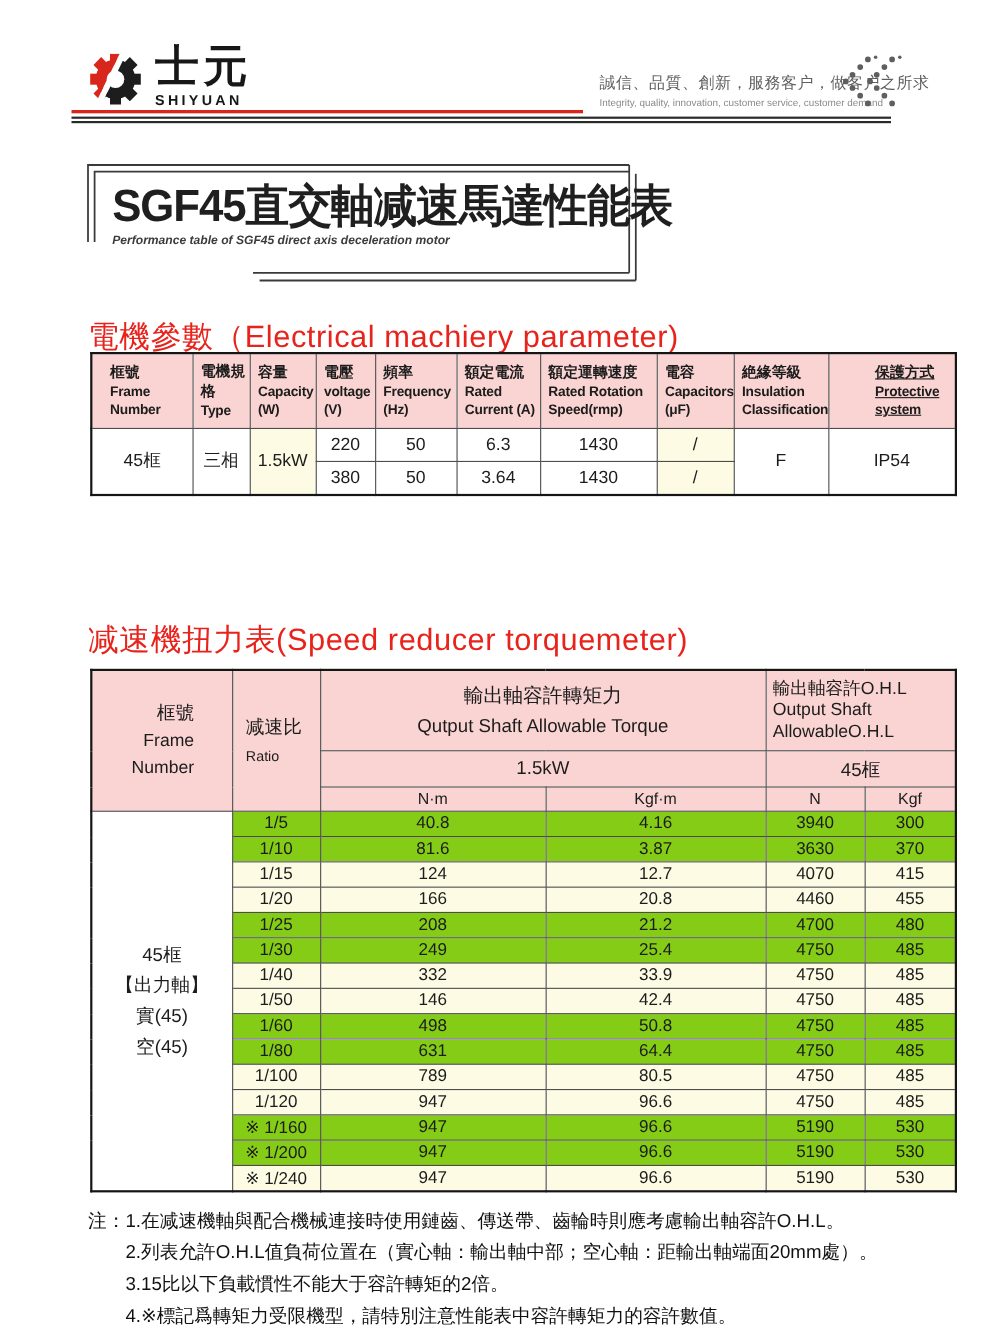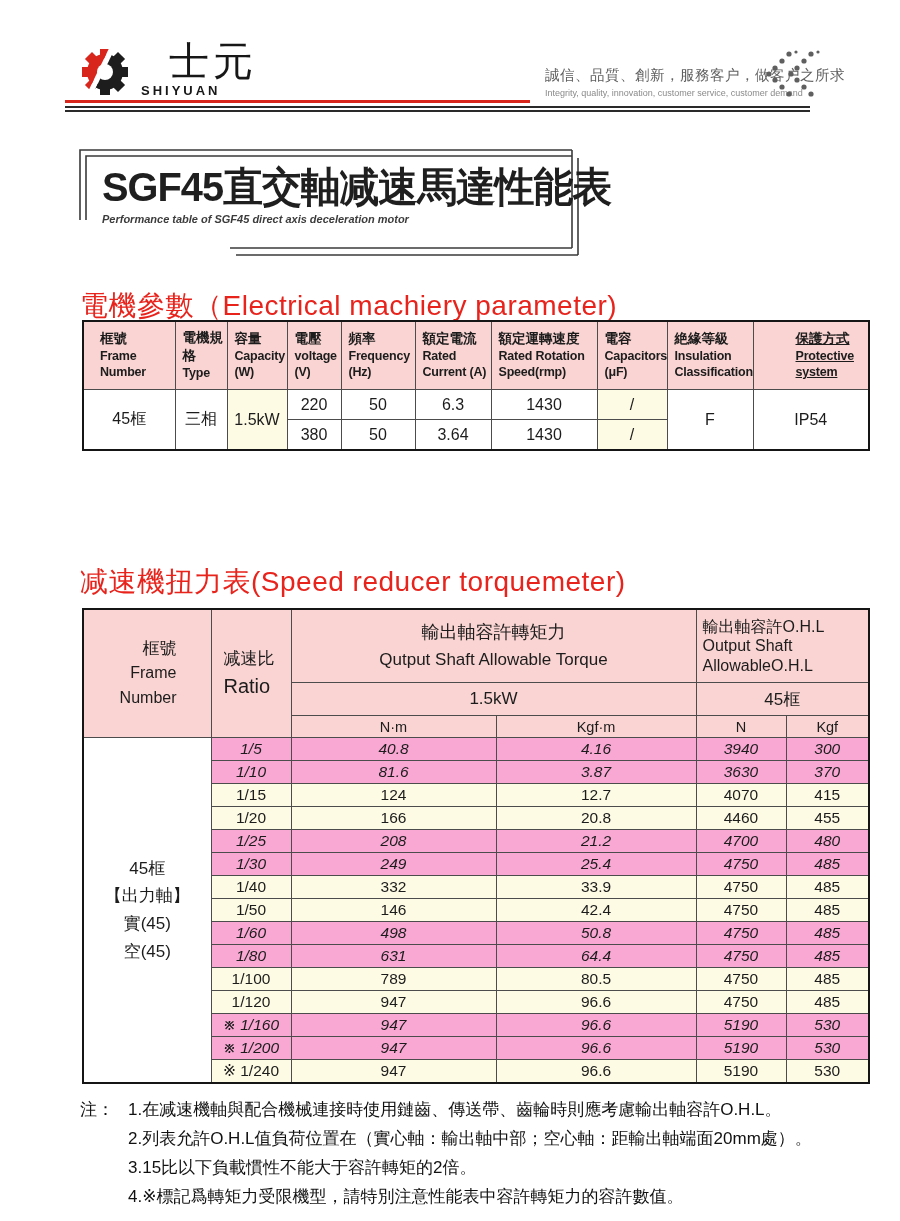--- a/index.html
+++ b/index.html
@@ -2,21 +2,21 @@
 <html><head>
 <meta charset="utf-8">
 <style>
   html,body{margin:0;padding:0;background:#fff;}
   .page{position:relative;width:900px;height:1221px;background:#ffffff;overflow:hidden;
         font-family:"Liberation Sans","DejaVu Sans",sans-serif;color:#1c1c1c;}
 
   
   .brand{position:absolute;left:74px;top:40px;display:flex;align-items:flex-start;}
   .brand-text{margin-left:5px;}
-  .brand-cn{font-size:40px;font-weight:normal;letter-spacing:4px;line-height:42px;color:#171717;margin-left:28px;}
+  .brand-cn{font-size:40px;font-weight:bold;letter-spacing:4px;line-height:42px;color:#171717;}
   .brand-en{font-size:13px;font-weight:bold;letter-spacing:3px;color:#171717;margin-top:1px;}
   .slogan{position:absolute;left:545px;top:66px;width:218px;}
   .slogan-cn{font-size:14.5px;color:#5f5f5f;letter-spacing:0.5px;white-space:nowrap;}
   .slogan-en{font-size:9px;color:#8a8a8a;margin-top:3px;white-space:nowrap;}
   .chevrons{position:absolute;left:765px;top:50px;}
   .rule-red{position:absolute;left:65px;top:100px;width:465px;height:3px;background:#d9261d;}
   .rule-dark1{position:absolute;left:65px;top:106px;width:745px;height:2px;background:#2a2a2a;}
   .rule-dark2{position:absolute;left:65px;top:110px;width:745px;height:1.5px;background:#2a2a2a;}
 
   
@@ -30,53 +30,53 @@
   
   .sec-head{position:absolute;left:80px;color:#e8231c;font-size:28px;letter-spacing:0.5px;white-space:nowrap;}
   .sec-electrical{top:287px;}
   .sec-torque{top:563px;}
 
   
   table{border-collapse:collapse;table-layout:fixed;position:absolute;background:#fff;}
   th,td{border:1px solid #4c4c4c;overflow:hidden;}
   .t1,.t2{border:2px solid #151515;}
   .cream{background:#fdfbe4;}
-  .tone-blue{background:#f9a8d4;font-style:italic;}
+  .tone-blue{background:#84cc16;}
   .tone-cream{background:#fdfbe4;}
 
   
   .t1{left:82px;top:320px;width:786px;}
   .t1 th{background:#f9d4d2;font-weight:bold;text-align:left;vertical-align:middle;
          height:63px;padding:2px 2px 2px 7px;line-height:1.32;}
   .t1 th .cn{display:block;font-size:13.5px;}
   .t1 th .en{display:block;font-size:12.5px;letter-spacing:-0.2px;}
   .t1 th.pad-lg{padding-left:16px;}
   .t1 th.pad-xl{padding-left:42px;text-decoration:underline;}
   .t1 td{font-size:16px;text-align:center;height:27px;}
 
   
   .t2{left:82px;top:608px;width:786px;}
   .t2 th{background:#f9d4d2;font-weight:normal;vertical-align:middle;color:#1c1c1c;}
   .th-frame{text-align:right;padding:0 34px 0 24px;font-size:17px;line-height:1.45;}
   .th-frame .en{font-size:16px;}
   .th-ratio{text-align:left;padding-left:12px;font-size:17px;line-height:1.5;}
-  .th-ratio .en{font-size:20px;text-align:center;}
+  .th-ratio .en{font-size:13px;text-align:center;}
   .th-torque{height:70px;text-align:center;font-size:18px;line-height:1.5;}
   .th-torque .en{font-size:17px;}
   .th-ohl{text-align:left;padding-left:6px;font-size:16px;line-height:1.22;}
   .th-power{height:30px;text-align:center;font-size:17px;}
   .th-unit{height:19px;text-align:center;font-size:14.5px;}
   .t2 td{font-size:15.5px;text-align:center;height:22px;padding:0;}
   .frame-cell{background:#ffffff;vertical-align:middle;font-size:17px !important;}
   .frame-cell span{display:block;line-height:1.62;}
 
   
   .notes{position:absolute;left:80px;top:1095px;display:flex;font-size:17px;line-height:29px;color:#111;}
   .notes-label{white-space:nowrap;}
-  .notes-items div{white-space:nowrap;margin-left:14px;}
+  .notes-items div{white-space:nowrap;}
 </style>
 </head>
 <body>
 
 <div class="page">
 
   <div class="brand">
     <svg width="62" height="62" viewBox="0 0 62 62">
       <defs>
         <clipPath id="clipL">

